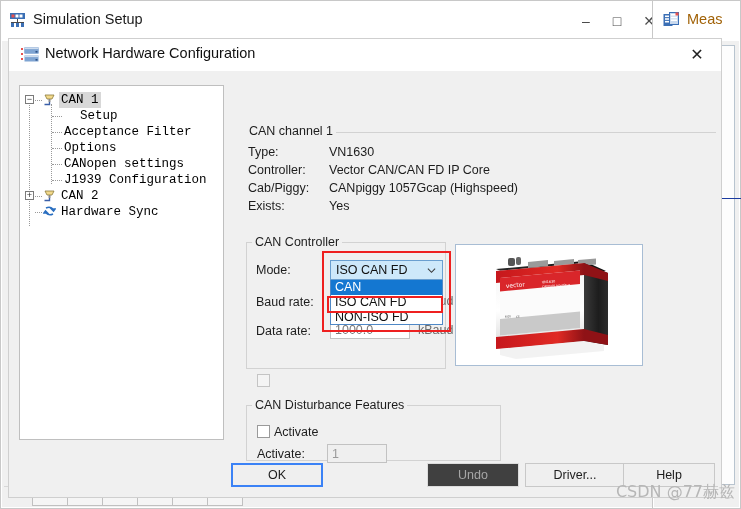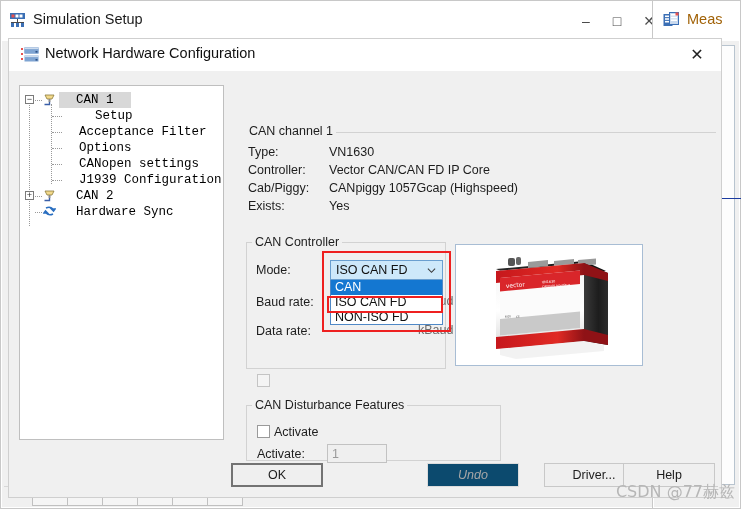--- a/index.html
+++ b/index.html
@@ -50,21 +50,21 @@
   #dlg-icon{position:absolute;left:12px;top:8px;width:18px;height:16px;}
   #dlg-title{position:absolute;left:36px;top:6px;font-size:14.5px;color:#111;white-space:nowrap;}
   #dlg-close{position:absolute;right:9px;top:5px;width:30px;height:22px;text-align:center;
     line-height:22px;font-size:16px;color:#222;cursor:default;}
 
   
   #tree-panel{position:absolute;left:10px;top:46px;width:205px;height:355px;
     background:#ffffff;border:1px solid #bfbfbf;box-sizing:border-box;overflow:hidden;}
   .tnode{position:absolute;height:16px;white-space:nowrap;font-family:"Liberation Mono","DejaVu Sans Mono",monospace;
     font-size:12.5px;color:#000;}
-  .tlabel{position:absolute;top:0;left:0;padding:0 17px;line-height:16px;}
+  .tlabel{position:absolute;top:0;left:0;padding:0 2px;line-height:16px;}
   .tlabel.sel{background:#d8d8d8;}
   .texp{position:absolute;width:9px;height:9px;border:1px solid #7a7a7a;background:#fff;
     box-sizing:border-box;color:#333;font-family:"Liberation Sans",sans-serif;font-size:9px;
     line-height:7px;text-align:center;}
   .tplug{position:absolute;width:13px;height:13px;}
   .tdash{position:absolute;border-top:1px dotted #9a9a9a;height:0;}
   .tvert{position:absolute;border-left:1px dotted #9a9a9a;width:0;}
 
   
   .lbl{position:absolute;white-space:nowrap;font-size:12.5px;color:#1d1d1d;}
@@ -98,22 +98,22 @@
   #devimg{position:absolute;left:446px;top:205px;width:186px;height:120px;
     border:1px solid #a8bdd4;background:#ffffff;overflow:hidden;}
 
   
   #grp-dist{left:237px;top:366px;width:255px;height:56px;}
   #grp-dist-t{left:243px;top:359px;}
 
   
   .btn{position:absolute;height:24px;border:1px solid #c8c8c8;background:#efefef;
     box-sizing:border-box;font-size:12.5px;color:#1d1d1d;text-align:center;line-height:22px;}
-  .btn.def{border:2px solid #737373;line-height:20px;}
-  .btn.dis{color:#a6a6a6;background:#0c4a6e;border-color:#dcdcdc;font-style:italic;}
+  .btn.def{border:2px solid #3b82f6;line-height:20px;}
+  .btn.dis{color:#a6a6a6;background:#404040;border-color:#dcdcdc;}
 
   
   .anno{position:absolute;border:2px solid #ee2020;box-sizing:border-box;pointer-events:none;}
   #anno-outer{left:313px;top:212px;width:129px;height:81px;}
   #anno-inner{left:318px;top:257px;width:116px;height:17px;}
 
   
   #wm{position:absolute;right:6px;bottom:6px;font-size:16px;color:#b6b6b6;white-space:nowrap;
     font-family:"DejaVu Sans",sans-serif;}
 </style>
@@ -273,20 +273,21 @@
   <div class="groupbox" id="grp-ctrl"></div>
   <div class="grouptitle" id="grp-ctrl-t">CAN Controller</div>
 
   <div class="lbl" style="left:247px;top:224px;">Mode:</div>
   <div class="lbl" style="left:247px;top:256px;">Baud rate:</div>
   <div class="lbl" style="left:247px;top:285px;">Data rate:</div>
 
   <div class="tbox" style="left:321px;top:252px;width:80px;height:19px;"></div>
   <div class="lbl" style="left:409px;top:255px;color:#6d6d6d;">kBaud</div>
 
+  <div class="tbox" style="left:321px;top:281px;width:80px;height:19px;">1000.0</div>
   <div class="lbl" style="left:409px;top:284px;color:#6d6d6d;">kBaud</div>
 
   <div class="cbox dis" style="left:248px;top:335px;"></div>
 
   <div id="combo">
     <div id="combo-text">ISO CAN FD</div>
     <svg id="combo-arrow" viewBox="0 0 10 10">
       <path d="M1 3 L5 7 L9 3" fill="none" stroke="#3a3a3a" stroke-width="1.2"></path>
     </svg>
   </div>
@@ -356,20 +357,20 @@
   <div class="grouptitle" id="grp-dist-t">CAN Disturbance Features</div>
 
   <div class="cbox" style="left:248px;top:386px;"></div>
   <div class="lbl" style="left:265px;top:386px;">Activate</div>
 
   <div class="lbl" style="left:248px;top:408px;">Activate:</div>
   <div class="tbox dis" style="left:318px;top:405px;width:60px;height:19px;">1</div>
 
   <div class="btn def" style="left:222px;top:424px;width:92px;">OK</div>
   <div class="btn dis" style="left:418px;top:424px;width:92px;">Undo</div>
-  <div class="btn" style="left:516px;top:424px;width:100px;margin-left:19px;">Driver...</div>
+  <div class="btn" style="left:516px;top:424px;width:100px;">Driver...</div>
   <div class="btn" style="left:614px;top:424px;width:92px;">Help</div>
 
   <div class="anno" id="anno-outer"></div>
   <div class="anno" id="anno-inner"></div>
 </div>
 
 <div id="wm">CSDN @77赫兹</div>
 
 </body></html>

